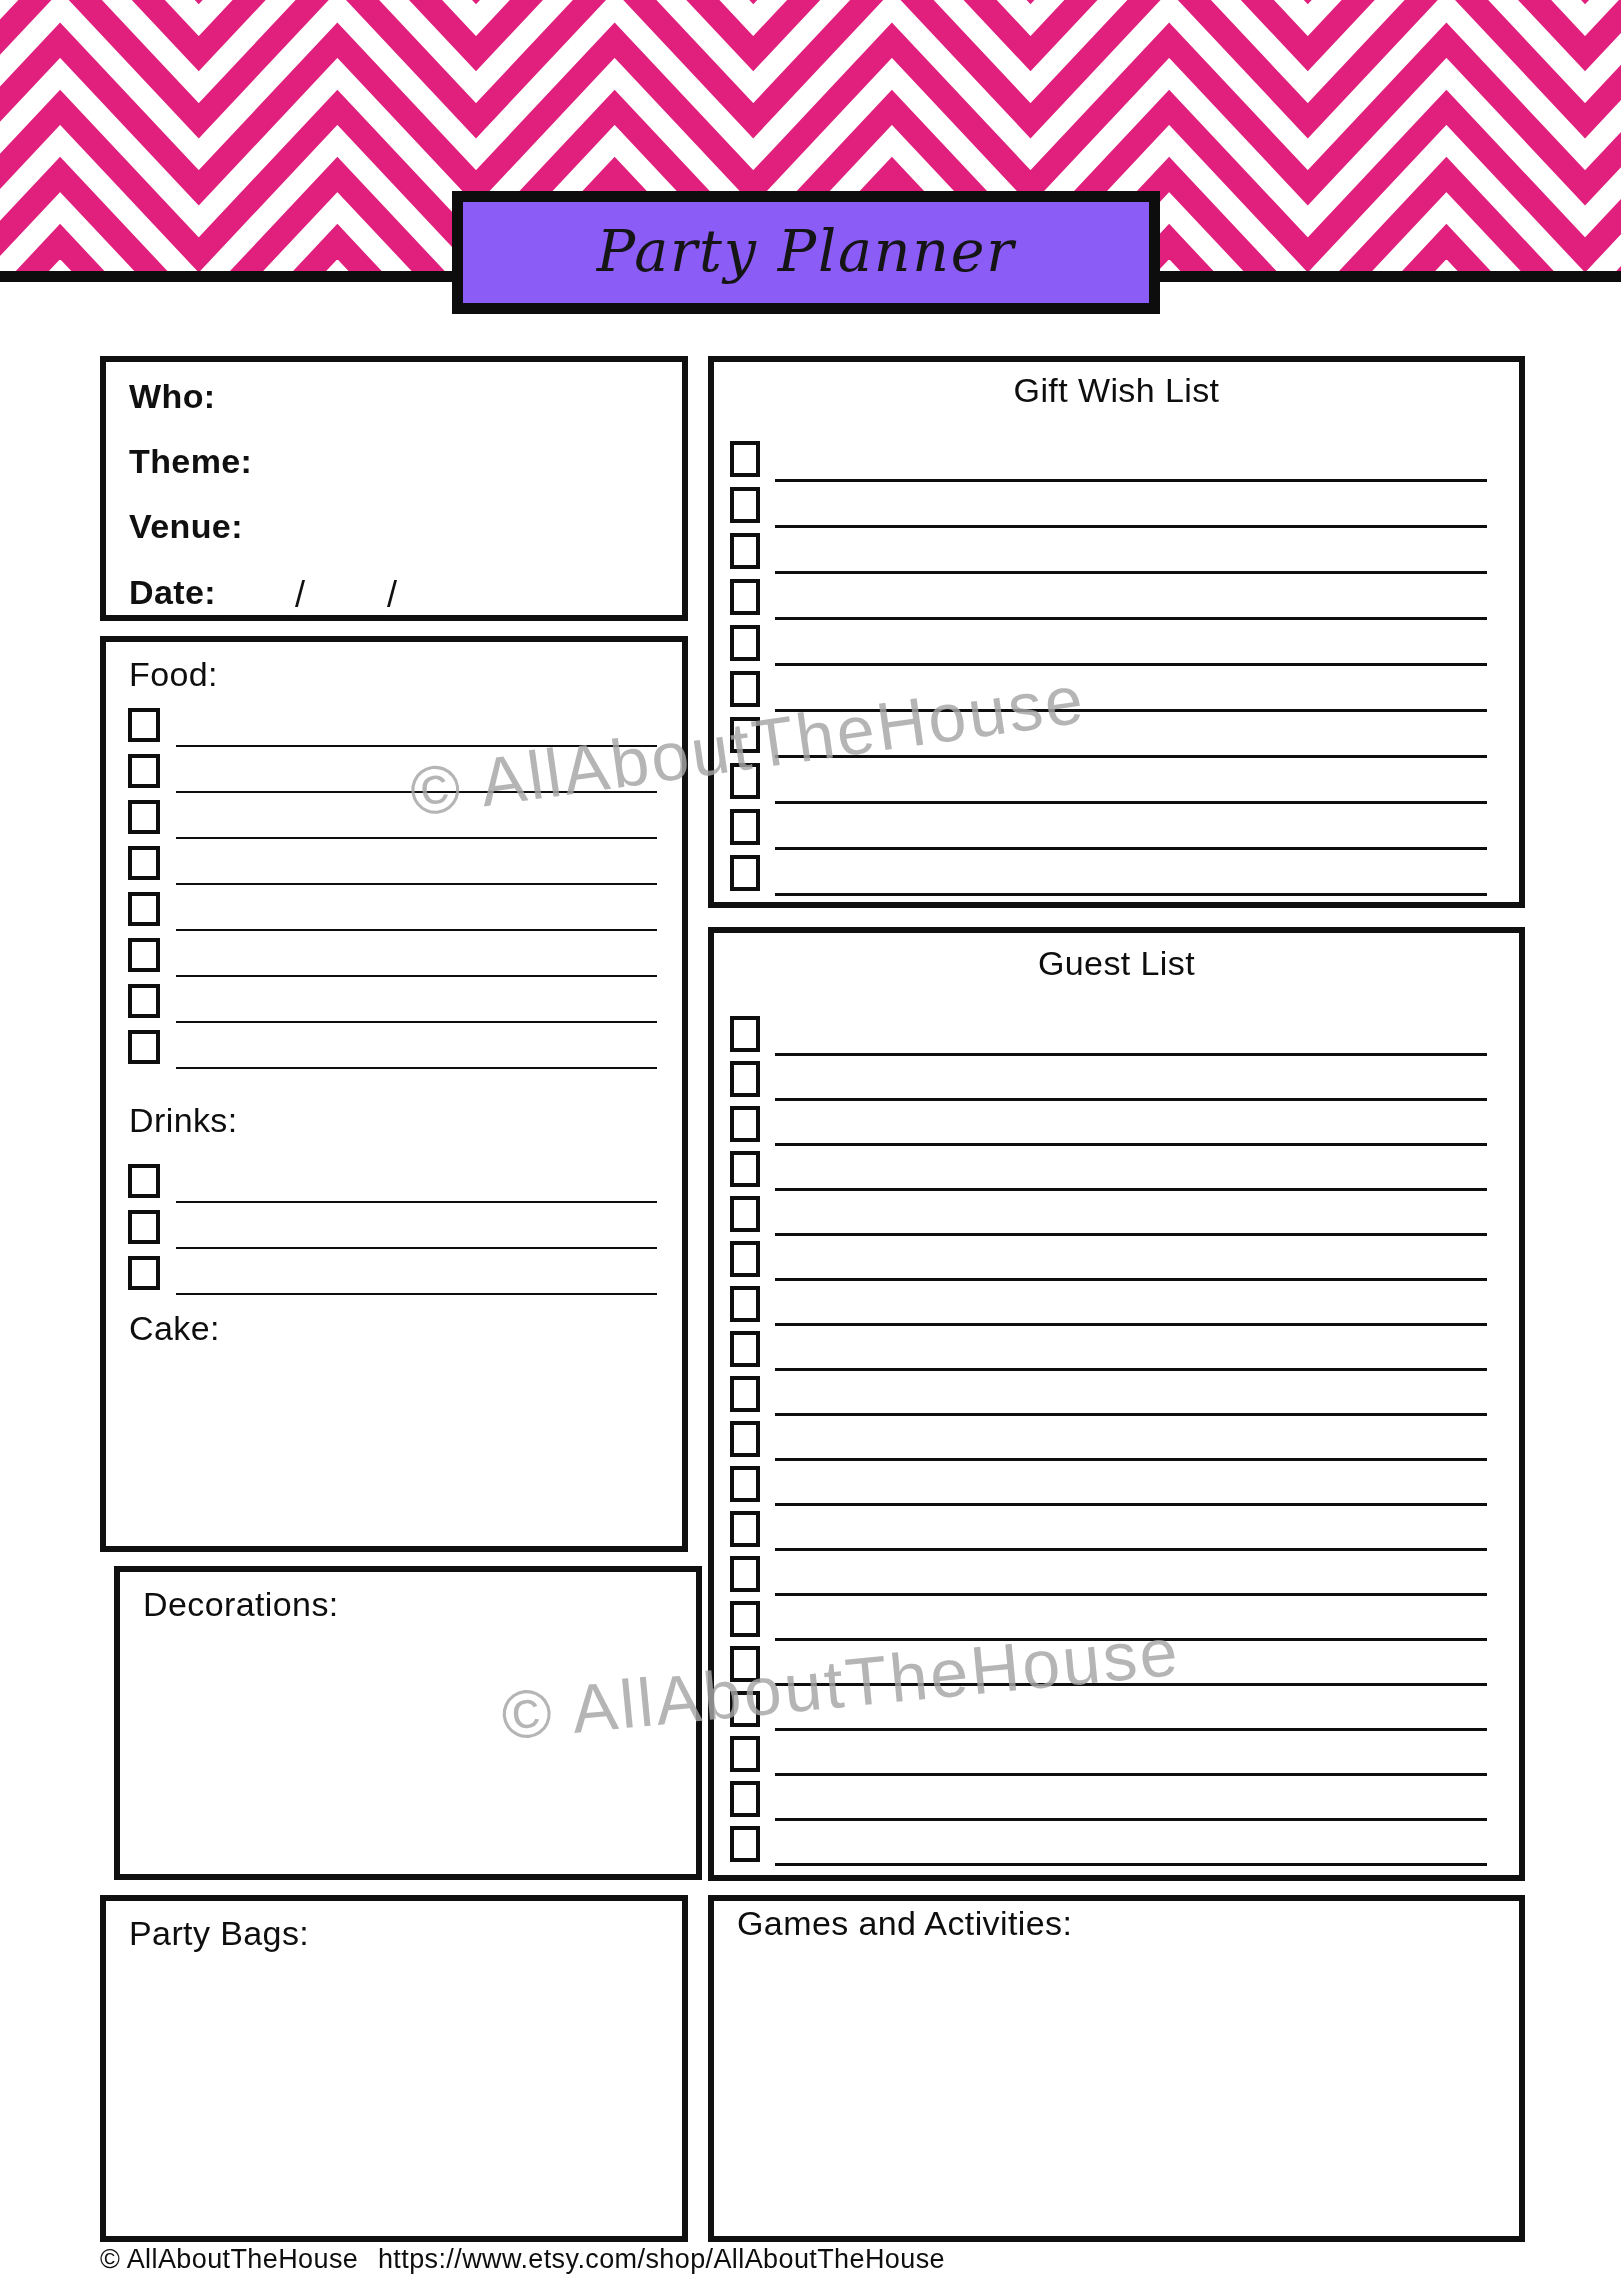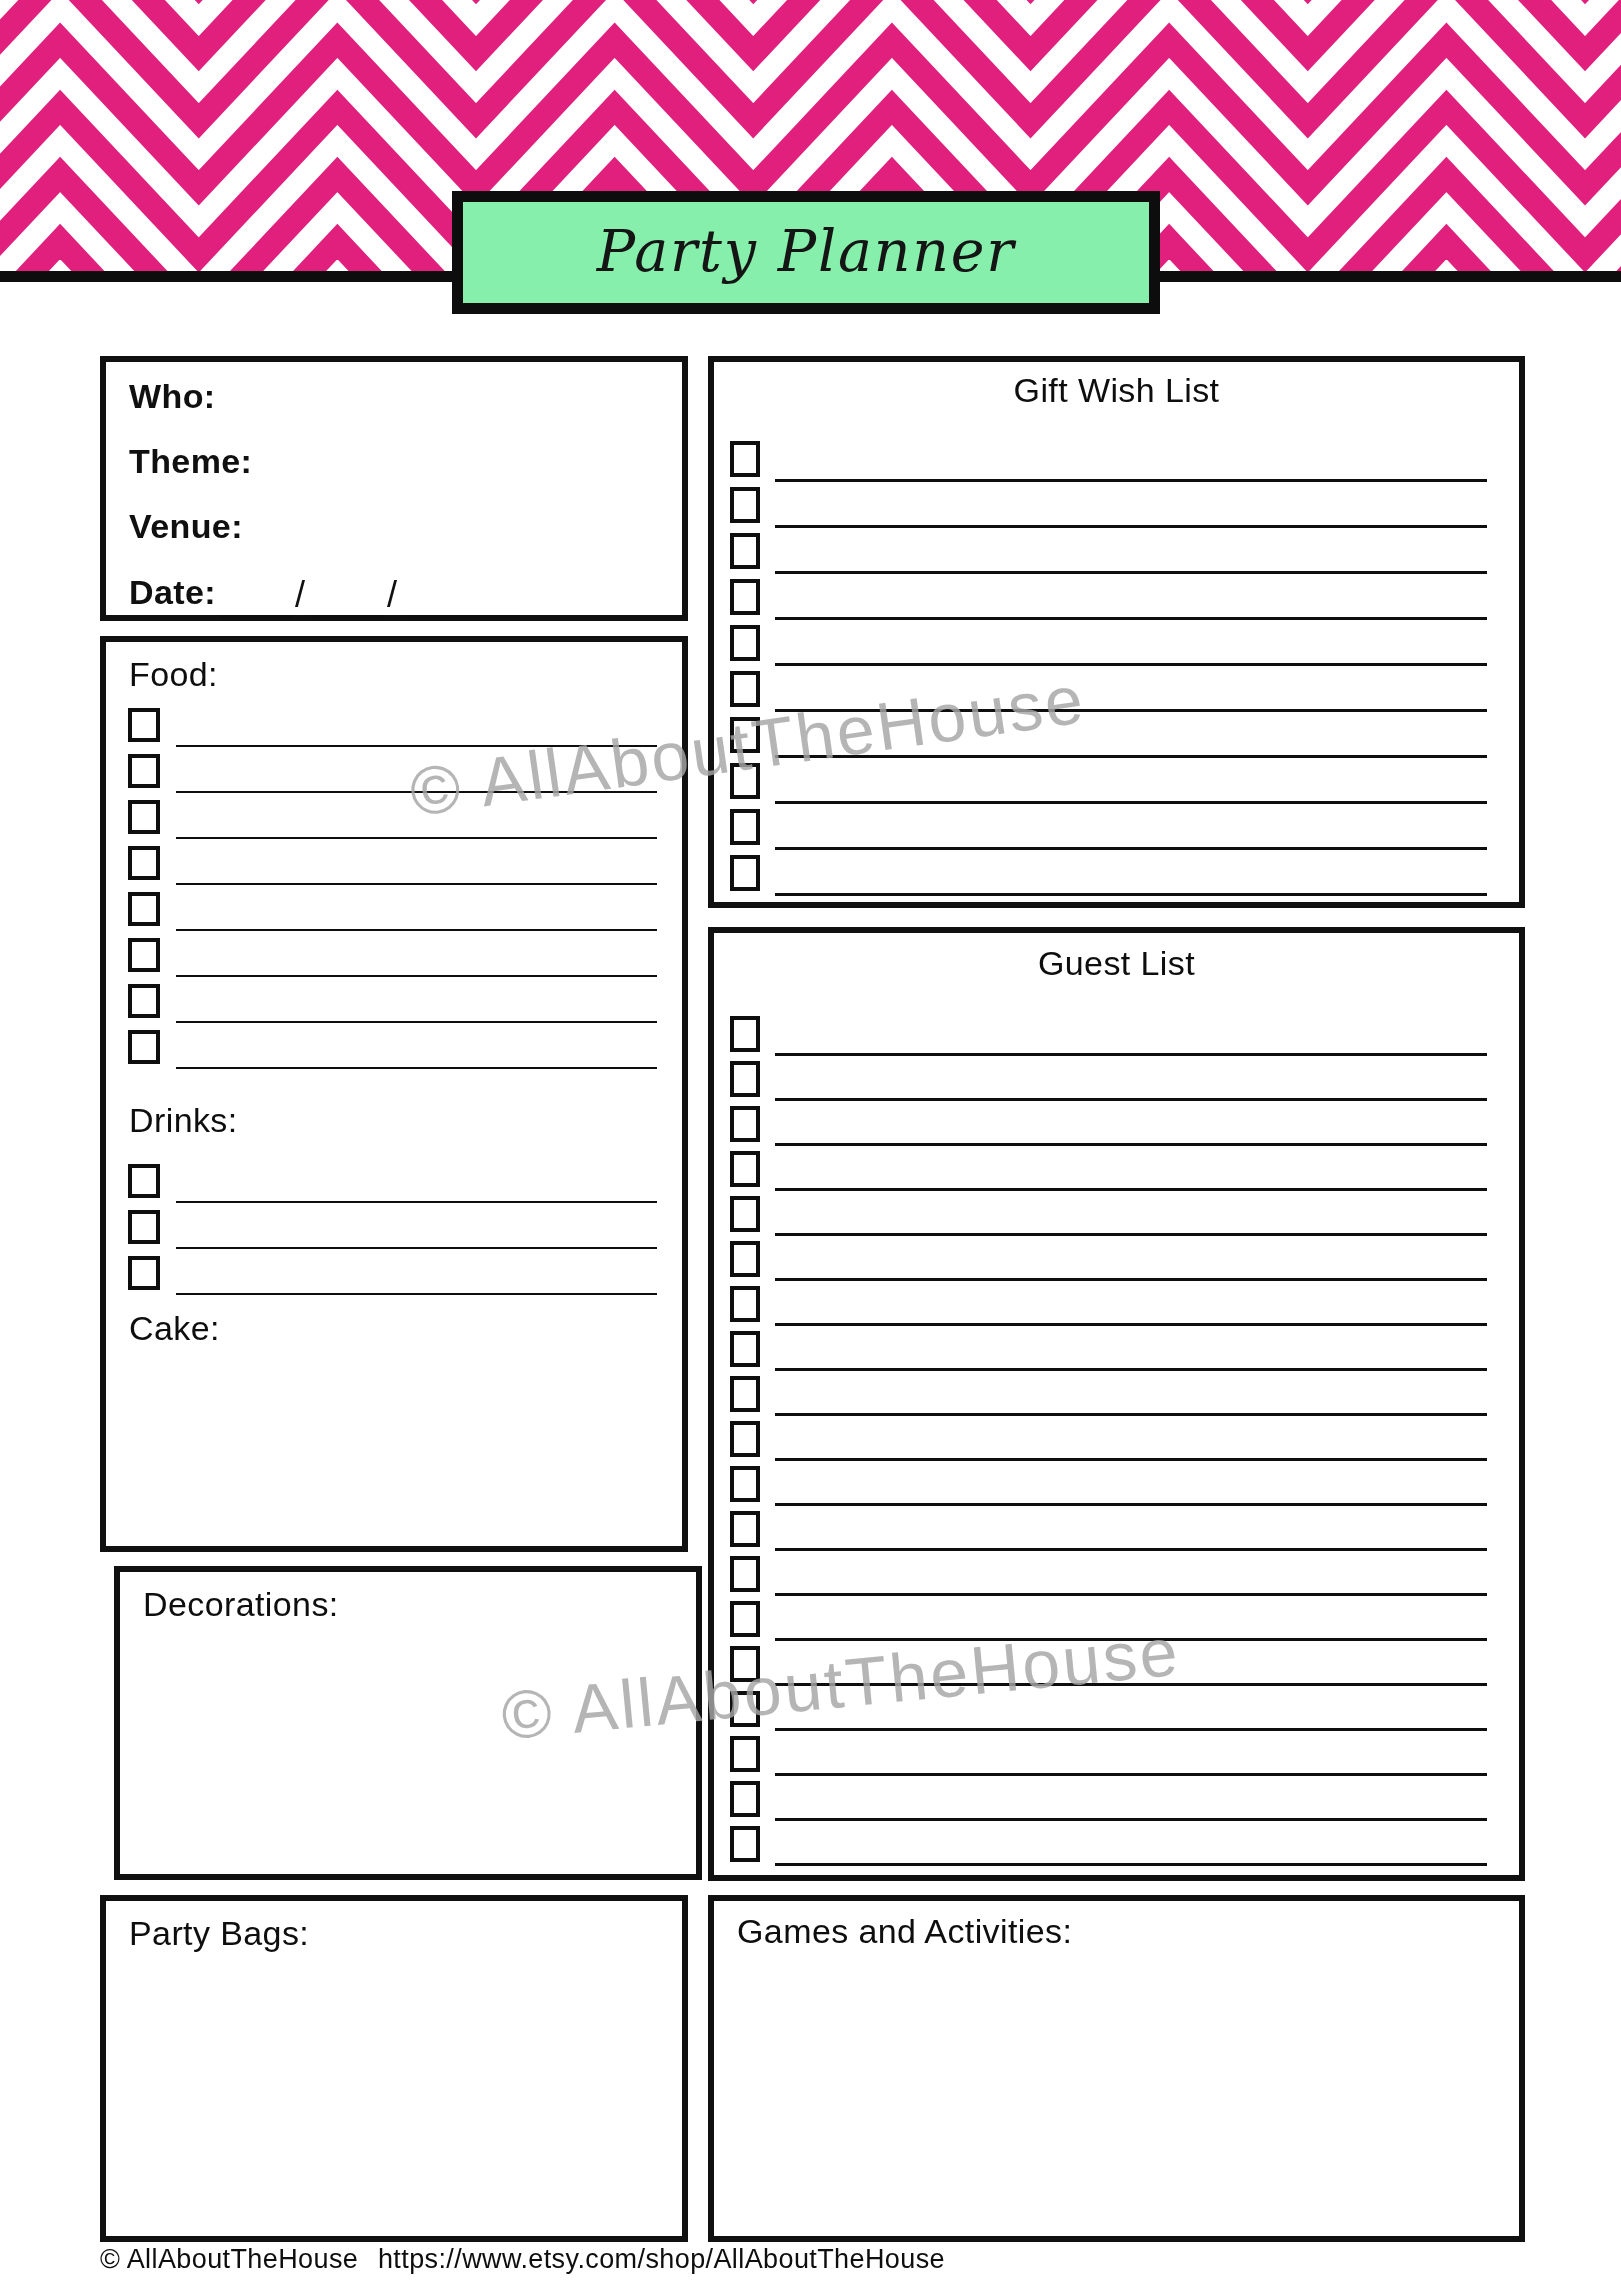--- a/index.html
+++ b/index.html
@@ -7,21 +7,21 @@
     position:relative; width:1621px; height:2293px; background:#ffffff;
     font-family:"Liberation Sans", sans-serif; color:#101010; overflow:hidden;
   }
   
   .chevron-band{position:absolute;left:0;top:0;width:1621px;height:271px;}
   .chevron-band svg{display:block;}
   .chev{fill:none;stroke:#E0207C;stroke-width:27;stroke-linejoin:miter;stroke-miterlimit:20;}
   .band-divider{position:absolute;left:0;top:271px;width:1621px;height:10.7px;background:#0d0d0d;}
   .title-box{
     position:absolute;left:452px;top:191px;width:708px;height:123px;
-    background:#86efac;border:11.6px solid #0d0d0d;box-sizing:border-box;
+    background:#8b5cf6;border:11.6px solid #0d0d0d;box-sizing:border-box;
     display:flex;align-items:center;justify-content:center;z-index:5;
   }
   .title-box .title{
     font-family:"DejaVu Serif", serif;font-style:italic;font-size:57px;
     letter-spacing:1.8px;color:#151515;transform:translateY(-1.8px);
   }
   
   .box{position:absolute;border:6.3px solid #101010;background:transparent;box-sizing:border-box;}
   .lbl{position:absolute;left:23px;font-size:34px;letter-spacing:0.4px;color:#0e0e0e;white-space:nowrap;}
   .ctitle{position:absolute;left:0;right:0;text-align:center;font-size:34px;letter-spacing:0.4px;color:#0e0e0e;}
@@ -282,21 +282,21 @@
         <span class="ln"></span>
       </div>
         <div class="crow tight">
         <span class="cb"></span>
         <span class="ln"></span>
       </div>
       </div>
   </div>
 
   <div class="box" style="left:708px;top:1895px;width:817px;height:347px;">
-    <div class="lbl" style="top:11px;">Games and Activities:</div>
+    <div class="lbl" style="top:3px;">Games and Activities:</div>
   </div>
 
   <div class="footer">
     <span>© AllAboutTheHouse</span>
     <span>https://www.etsy.com/shop/AllAboutTheHouse</span>
   </div>
 
 </div>
 
 

